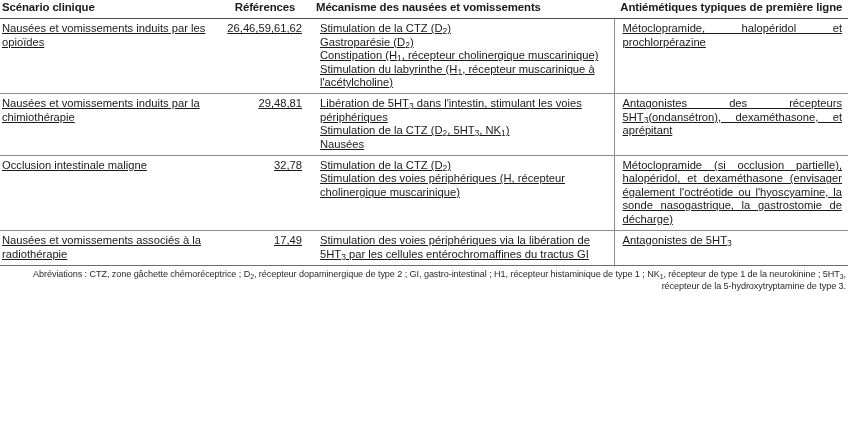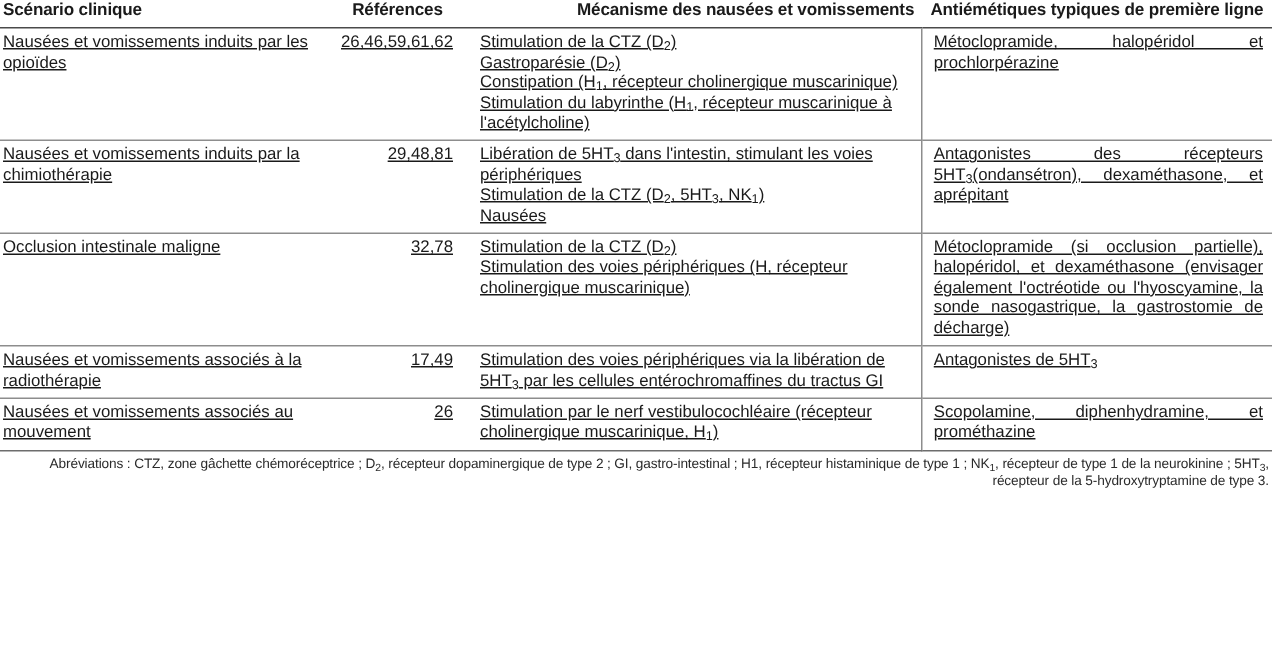--- a/index.html
+++ b/index.html
@@ -43,21 +43,21 @@
     font-size: 11.4px;
     font-weight: bold;
     padding: 1px 4px 4px 4px;
     border-bottom: 1.6px solid #4a4a4a;
     vertical-align: bottom;
     white-space: nowrap;
     letter-spacing: -0.1px;
   }
   th.h-scenario { text-align: left; padding-left: 2px; }
   th.h-refs     { text-align: center; }
-  th.h-mech     { text-align: right; }
+  th.h-mech     { text-align: left; }
   th.h-anti     { text-align: center; border-left: 1px solid #ffffff; }
 
   
   tbody td {
     vertical-align: top;
     padding: 3px 4px 4px 4px;
     border-bottom: 1px solid #8d8d8d;
     text-decoration: underline;
   }
   tbody tr:last-child td {
@@ -160,26 +160,18 @@
           <td class="c4">Métoclopramide (si occlusion partielle), halopéridol, et dexaméthasone (envisager également l'octréotide ou l'hyoscyamine, la sonde nasogastrique, la gastrostomie de décharge)</td>
         </tr>
         <tr>
           <td class="c1">Nausées et vomissements associés à la radiothérapie</td>
           <td class="c2">17,49</td>
           <td class="c3">
             <span class="mech-line">Stimulation des voies périphériques via la libération de 5HT<sub>3</sub> par les cellules entérochromaffines du tractus GI</span>
           </td>
           <td class="c4">Antagonistes de 5HT<sub>3</sub></td>
         </tr>
-        <tr>
-          <td class="c1">Nausées et vomissements associés au mouvement</td>
-          <td class="c2">26</td>
-          <td class="c3">
-            <span class="mech-line">Stimulation par le nerf vestibulocochléaire (récepteur cholinergique muscarinique, H<sub>1</sub>)</span>
-          </td>
-          <td class="c4">Scopolamine, diphenhydramine, et prométhazine</td>
-        </tr>
       </tbody>
   </table>
 
   <div class="footnote">Abréviations : CTZ, zone gâchette chémoréceptrice ; D<sub>2</sub>, récepteur dopaminergique de type 2 ; GI, gastro-intestinal ; H1, récepteur histaminique de type 1 ; NK<sub>1</sub>, récepteur de type 1 de la neurokinine ; 5HT<sub>3</sub>, récepteur de la 5-hydroxytryptamine de type 3.</div>
 
 </div>
 
 </body></html>

